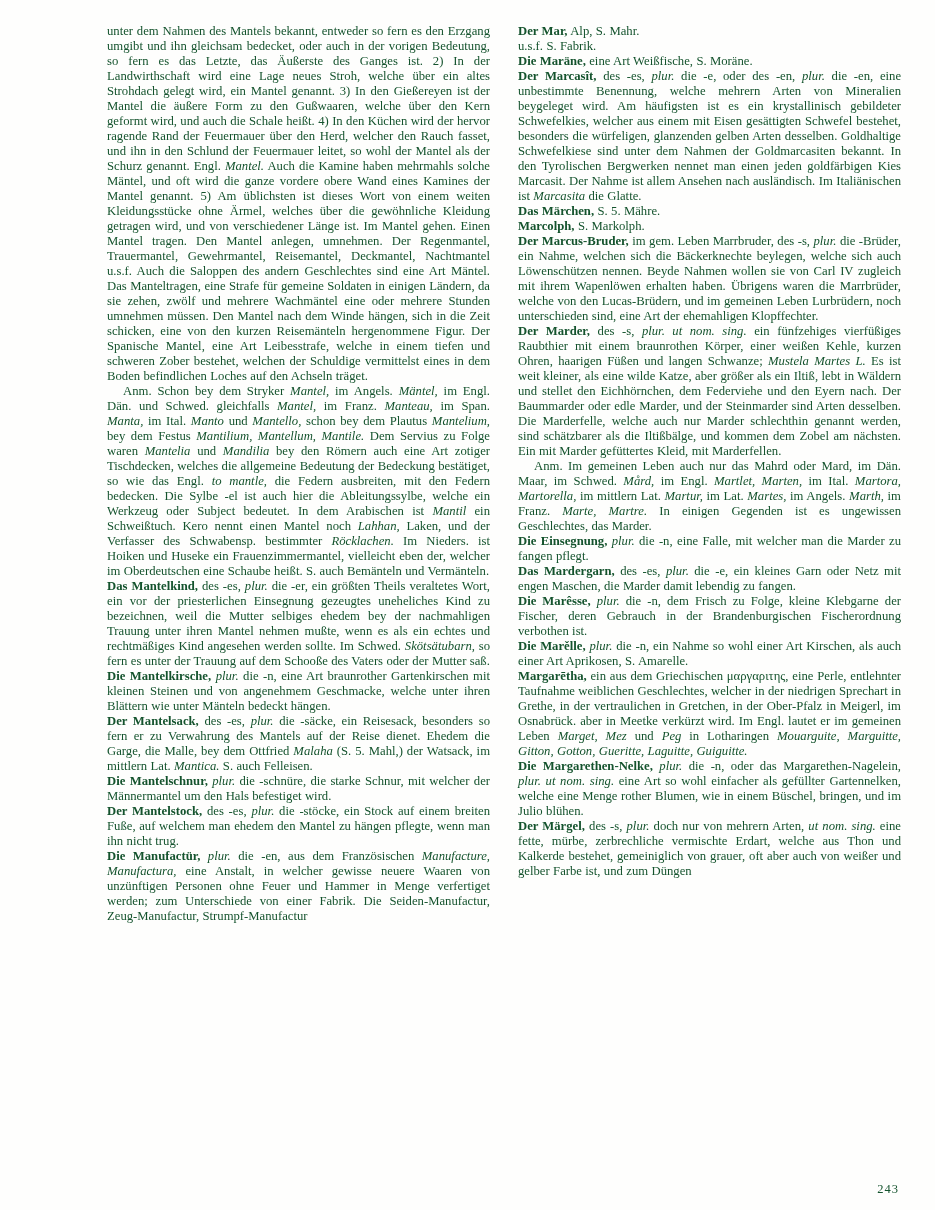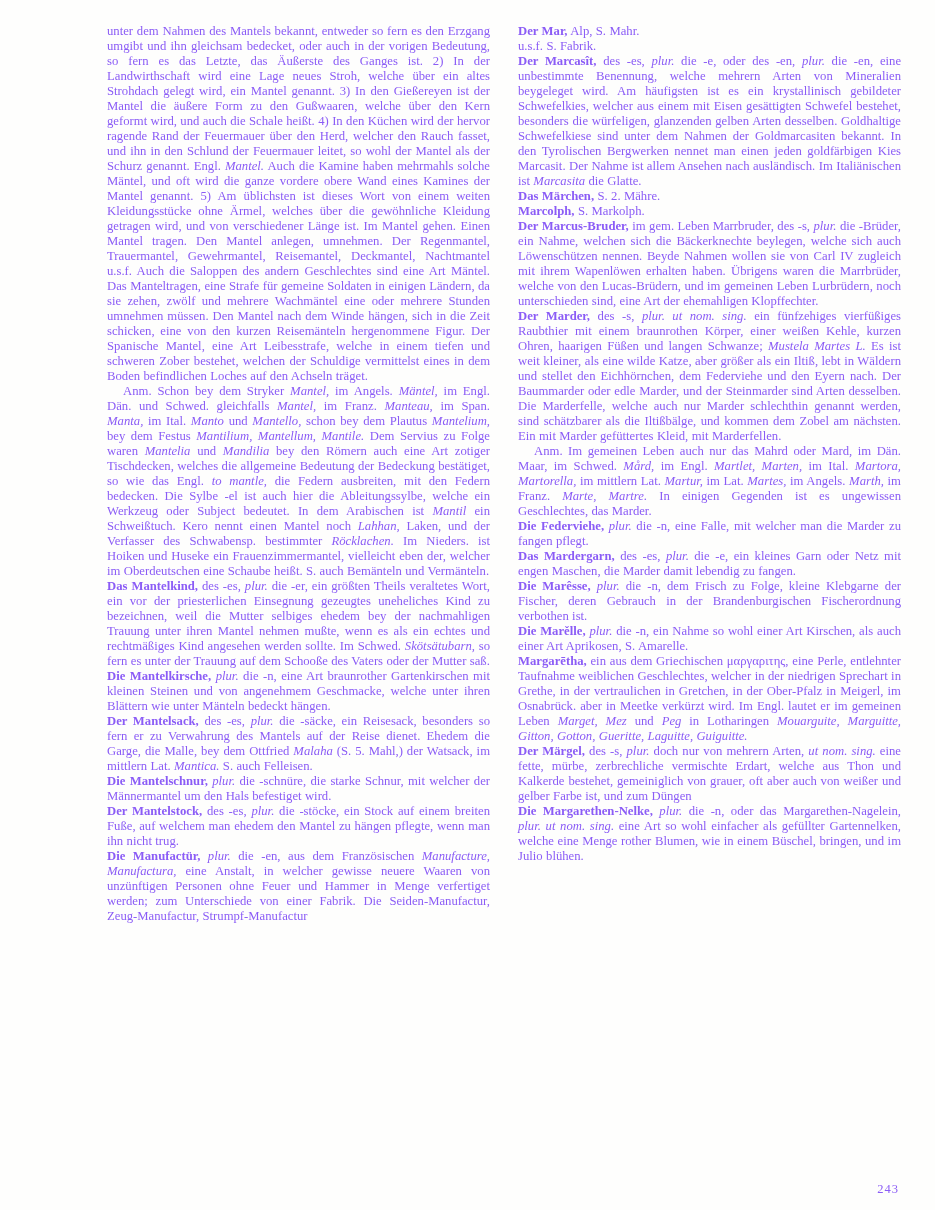--- a/index.html
+++ b/index.html
@@ -2,21 +2,21 @@
 <html lang="de"><head>
 <meta charset="utf-8">
 <style>
   html, body { margin: 0; padding: 0; background: #e8e8e8; }
   .page {
     position: relative;
     width: 935px;
     height: 1210px;
     margin: 0 auto;
     background: #fefefd;
-    color: #8b5cf6;
+    color: #14532d;
     font-family: "Liberation Serif", "DejaVu Serif", serif;
     overflow: hidden;
   }
   .columns {
     position: absolute;
     left: 107px;
     top: 24px;
     display: flex;
     gap: 28px;
   }
@@ -50,29 +50,30 @@
         <p class="para"><span class="bold">Das Mantelkind,</span><span> des -es, </span><span class="italic">plur.</span><span> die -er, ein größten Theils veraltetes Wort, ein vor der priesterlichen Einsegnung gezeugtes uneheliches Kind zu bezeichnen, weil die Mutter selbiges ehedem bey der nachmahligen Trauung unter ihren Mantel nehmen mußte, wenn es als ein echtes und rechtmäßiges Kind angesehen werden sollte. Im Schwed. </span><span class="italic">Skötsätubarn,</span><span> so fern es unter der Trauung auf dem Schooße des Vaters oder der Mutter saß.</span></p>
         <p class="para"><span class="bold">Die Mantelkirsche,</span><span> </span><span class="italic">plur.</span><span> die -n, eine Art braunrother Gartenkirschen mit kleinen Steinen und von angenehmem Geschmacke, welche unter ihren Blättern wie unter Mänteln bedeckt hängen.</span></p>
         <p class="para"><span class="bold">Der Mantelsack,</span><span> des -es, </span><span class="italic">plur.</span><span> die -säcke, ein Reisesack, besonders so fern er zu Verwahrung des Mantels auf der Reise dienet. Ehedem die Garge, die Malle, bey dem Ottfried </span><span class="italic">Malaha</span><span> (S. 5. Mahl,) der Watsack, im mittlern Lat. </span><span class="italic">Mantica.</span><span> S. auch Felleisen.</span></p>
         <p class="para"><span class="bold">Die Mantelschnur,</span><span> </span><span class="italic">plur.</span><span> die -schnüre, die starke Schnur, mit welcher der Männermantel um den Hals befestiget wird.</span></p>
         <p class="para"><span class="bold">Der Mantelstock,</span><span> des -es, </span><span class="italic">plur.</span><span> die -stöcke, ein Stock auf einem breiten Fuße, auf welchem man ehedem den Mantel zu hängen pflegte, wenn man ihn nicht trug.</span></p>
         <p class="para"><span class="bold">Die Manufactür,</span><span> </span><span class="italic">plur.</span><span> die -en, aus dem Französischen </span><span class="italic">Manufacture, Manufactura,</span><span> eine Anstalt, in welcher gewisse neuere Waaren von unzünftigen Personen ohne Feuer und Hammer in Menge verfertiget werden; zum Unterschiede von einer Fabrik. Die Seiden-Manufactur, Zeug-Manufactur, Strumpf-Manufactur</span></p>
       </div>
     <div class="column" id="col-right">
         <p class="para"><span class="bold">Der Mar,</span><span> Alp, S. Mahr.</span></p>
         <p class="para"><span>u.s.f. S. Fabrik.</span></p>
+        <p class="para"><span class="bold">Die Maräne,</span><span> eine Art Weißfische, S. Moräne.</span></p>
         <p class="para"><span class="bold">Der Marcasît,</span><span> des -es, </span><span class="italic">plur.</span><span> die -e, oder des -en, </span><span class="italic">plur.</span><span> die -en, eine unbestimmte Benennung, welche mehrern Arten von Mineralien beygeleget wird. Am häufigsten ist es ein krystallinisch gebildeter Schwefelkies, welcher aus einem mit Eisen gesättigten Schwefel bestehet, besonders die würfeligen, glanzenden gelben Arten desselben. Goldhaltige Schwefelkiese sind unter dem Nahmen der Goldmarcasiten bekannt. In den Tyrolischen Bergwerken nennet man einen jeden goldfärbigen Kies Marcasit. Der Nahme ist allem Ansehen nach ausländisch. Im Italiänischen ist </span><span class="italic">Marcasita</span><span> die Glatte.</span></p>
-        <p class="para"><span class="bold">Das Märchen,</span><span> S. 2. Mähre.</span></p>
+        <p class="para"><span class="bold">Das Märchen,</span><span> S. 5. Mähre.</span></p>
         <p class="para"><span class="bold">Marcolph,</span><span> S. Markolph.</span></p>
         <p class="para"><span class="bold">Der Marcus-Bruder,</span><span> im gem. Leben Marrbruder, des -s, </span><span class="italic">plur.</span><span> die -Brüder, ein Nahme, welchen sich die Bäckerknechte beylegen, welche sich auch Löwenschützen nennen. Beyde Nahmen wollen sie von Carl IV zugleich mit ihrem Wapenlöwen erhalten haben. Übrigens waren die Marrbrüder, welche von den Lucas-Brüdern, und im gemeinen Leben Lurbrüdern, noch unterschieden sind, eine Art der ehemahligen Klopffechter.</span></p>
         <p class="para"><span class="bold">Der Marder,</span><span> des -s, </span><span class="italic">plur. ut nom. sing.</span><span> ein fünfzehiges vierfüßiges Raubthier mit einem braunrothen Körper, einer weißen Kehle, kurzen Ohren, haarigen Füßen und langen Schwanze; </span><span class="italic">Mustela Martes L.</span><span> Es ist weit kleiner, als eine wilde Katze, aber größer als ein Iltiß, lebt in Wäldern und stellet den Eichhörnchen, dem Federviehe und den Eyern nach. Der Baummarder oder edle Marder, und der Steinmarder sind Arten desselben. Die Marderfelle, welche auch nur Marder schlechthin genannt werden, sind schätzbarer als die Iltißbälge, und kommen dem Zobel am nächsten. Ein mit Marder gefüttertes Kleid, mit Marderfellen.</span></p>
         <p class="para indent"><span>Anm. Im gemeinen Leben auch nur das Mahrd oder Mard, im Dän. Maar, im Schwed. </span><span class="italic">Mård,</span><span> im Engl. </span><span class="italic">Martlet, Marten,</span><span> im Ital. </span><span class="italic">Martora, Martorella,</span><span> im mittlern Lat. </span><span class="italic">Martur,</span><span> im Lat. </span><span class="italic">Martes,</span><span> im Angels. </span><span class="italic">Marth,</span><span> im Franz. </span><span class="italic">Marte, Martre.</span><span> In einigen Gegenden ist es ungewissen Geschlechtes, das Marder.</span></p>
-        <p class="para"><span class="bold">Die Federviehe,</span><span> </span><span class="italic">plur.</span><span> die -n, eine Falle, mit welcher man die Marder zu fangen pflegt.</span></p>
+        <p class="para"><span class="bold">Die Einsegnung,</span><span> </span><span class="italic">plur.</span><span> die -n, eine Falle, mit welcher man die Marder zu fangen pflegt.</span></p>
         <p class="para"><span class="bold">Das Mardergarn,</span><span> des -es, </span><span class="italic">plur.</span><span> die -e, ein kleines Garn oder Netz mit engen Maschen, die Marder damit lebendig zu fangen.</span></p>
         <p class="para"><span class="bold">Die Marêsse,</span><span> </span><span class="italic">plur.</span><span> die -n, dem Frisch zu Folge, kleine Klebgarne der Fischer, deren Gebrauch in der Brandenburgischen Fischerordnung verbothen ist.</span></p>
         <p class="para"><span class="bold">Die Marělle,</span><span> </span><span class="italic">plur.</span><span> die -n, ein Nahme so wohl einer Art Kirschen, als auch einer Art Aprikosen, S. Amarelle.</span></p>
         <p class="para"><span class="bold">Margarētha,</span><span> ein aus dem Griechischen μαργαριτης, eine Perle, entlehnter Taufnahme weiblichen Geschlechtes, welcher in der niedrigen Sprechart in Grethe, in der vertraulichen in Gretchen, in der Ober-Pfalz in Meigerl, im Osnabrück. aber in Meetke verkürzt wird. Im Engl. lautet er im gemeinen Leben </span><span class="italic">Marget, Mez</span><span> und </span><span class="italic">Peg</span><span> in Lotharingen </span><span class="italic">Mouarguite, Marguitte, Gitton, Gotton, Gueritte, Laguitte, Guiguitte.</span></p>
+        <p class="para"><span class="bold">Die Margarethen-Nelke,</span><span> </span><span class="italic">plur.</span><span> die -n, oder das Margarethen-Nagelein, </span><span class="italic">plur. ut nom. sing.</span><span> eine Art so wohl einfacher als gefüllter Gartennelken, welche eine Menge rother Blumen, wie in einem Büschel, bringen, und im Julio blühen.</span></p>
         <p class="para"><span class="bold">Der Märgel,</span><span> des -s, </span><span class="italic">plur.</span><span> doch nur von mehrern Arten, </span><span class="italic">ut nom. sing.</span><span> eine fette, mürbe, zerbrechliche vermischte Erdart, welche aus Thon und Kalkerde bestehet, gemeiniglich von grauer, oft aber auch von weißer und gelber Farbe ist, und zum Düngen</span></p>
-        <p class="para"><span class="bold">Die Margarethen-Nelke,</span><span> </span><span class="italic">plur.</span><span> die -n, oder das Margarethen-Nagelein, </span><span class="italic">plur. ut nom. sing.</span><span> eine Art so wohl einfacher als gefüllter Gartennelken, welche eine Menge rother Blumen, wie in einem Büschel, bringen, und im Julio blühen.</span></p>
       </div>
   </div>
   <div class="page-number">243</div>
 </div>
 
 </body></html>

